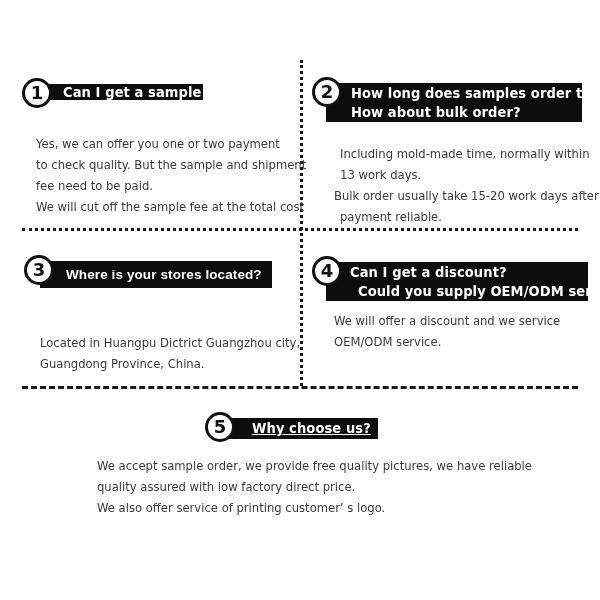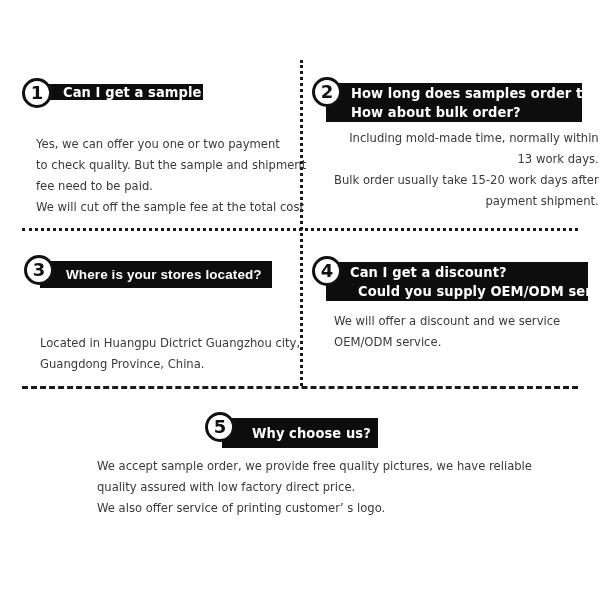--- a/index.html
+++ b/index.html
@@ -107,35 +107,35 @@
 
   
   #block-1 { left: 0; top: 0; }
   #block-1 .badge  { left: 22px;  top: 78px; }
   #block-1 .banner { left: 38px;  top: 84px; width: 165px; height: 16px; padding-left: 25px; }
   #block-1 .body-text { left: 36px; top: 134px; }
 
   #block-2 { left: 0; top: 0; }
   #block-2 .badge  { left: 312px; top: 77px; }
   #block-2 .banner { left: 326px; top: 83px; width: 256px; height: 39px; padding-left: 25px; }
-  #block-2 .body-text { left: 334px; top: 128px; text-align: right; }
+  #block-2 .body-text { left: 334px; top: 144px; }
 
   #block-3 { left: 0; top: 0; }
   #block-3 .badge  { left: 24px;  top: 255px; }
   #block-3 .banner { left: 40px;  top: 261px; width: 232px; height: 27px; padding-left: 26px; }
   #block-3 .body-text { left: 40px; top: 333px; }
 
   #block-4 { left: 0; top: 0; }
   #block-4 .badge  { left: 312px; top: 256px; }
   #block-4 .banner { left: 326px; top: 262px; width: 262px; height: 39px; padding-left: 24px; }
   #block-4 .body-text { left: 334px; top: 311px; }
 
   #block-5 { left: 0; top: 0; }
   #block-5 .badge  { left: 205px; top: 412px; }
-  #block-5 .banner { left: 222px; top: 418px; width: 156px; height: 30px; padding-left: 30px; }
+  #block-5 .banner { left: 222px; top: 418px; width: 156px; height: 21px; padding-left: 30px; text-decoration: underline; }
   #block-5 .body-text { left: 97px; top: 456px; }
 </style>
 </head>
 <body>
 
 <div id="faq-board">
 
   <div class="divider-h thin" id="divider-top-mid"></div>
   <div class="divider-h" id="divider-bottom"></div>
   <div class="divider-v" id="divider-vertical"></div>
@@ -156,21 +156,21 @@
   <div class="faq-block" id="block-2">
     <div class="badge">2</div>
     <div class="banner cond">
       <span class="q-line">How long does samples order take?</span>
       <span class="q-line">How about bulk order?</span>
     </div>
     <div class="body-text">
       <span class="ln ind">Including mold-made time,  normally within</span>
       <span class="ln ind">13 work days.</span>
       <span class="ln">Bulk order usually take 15-20 work days after</span>
-      <span class="ln ind">payment shipment.</span>
+      <span class="ln ind">payment reliable.</span>
     </div>
   </div>
 
   <div class="faq-block" id="block-3">
     <div class="badge">3</div>
     <div class="banner wide">
       <span class="q-line">Where is your stores located?</span>
     </div>
     <div class="body-text">
       <span class="ln">Located in Huangpu Dictrict Guangzhou city,</span>

